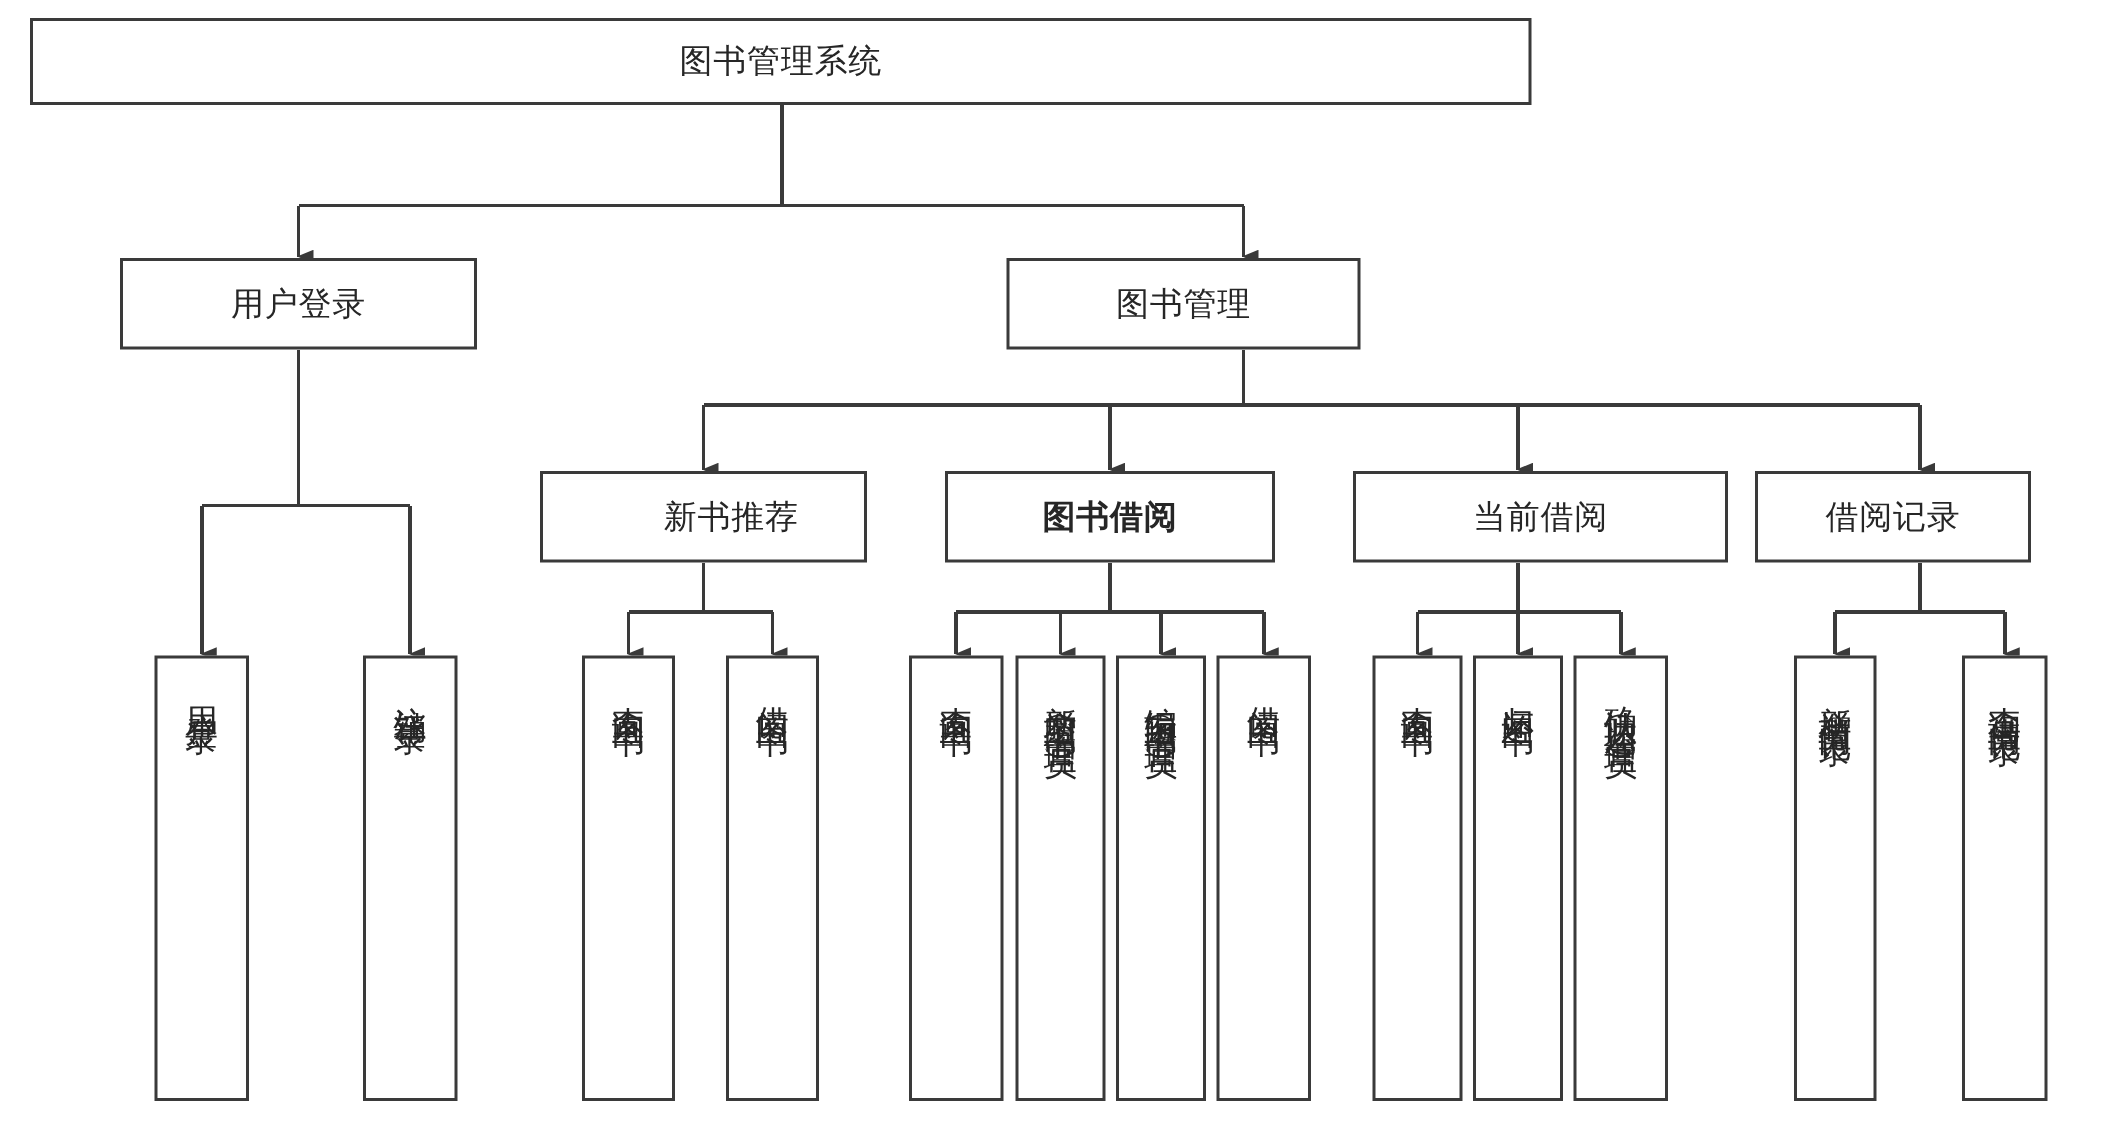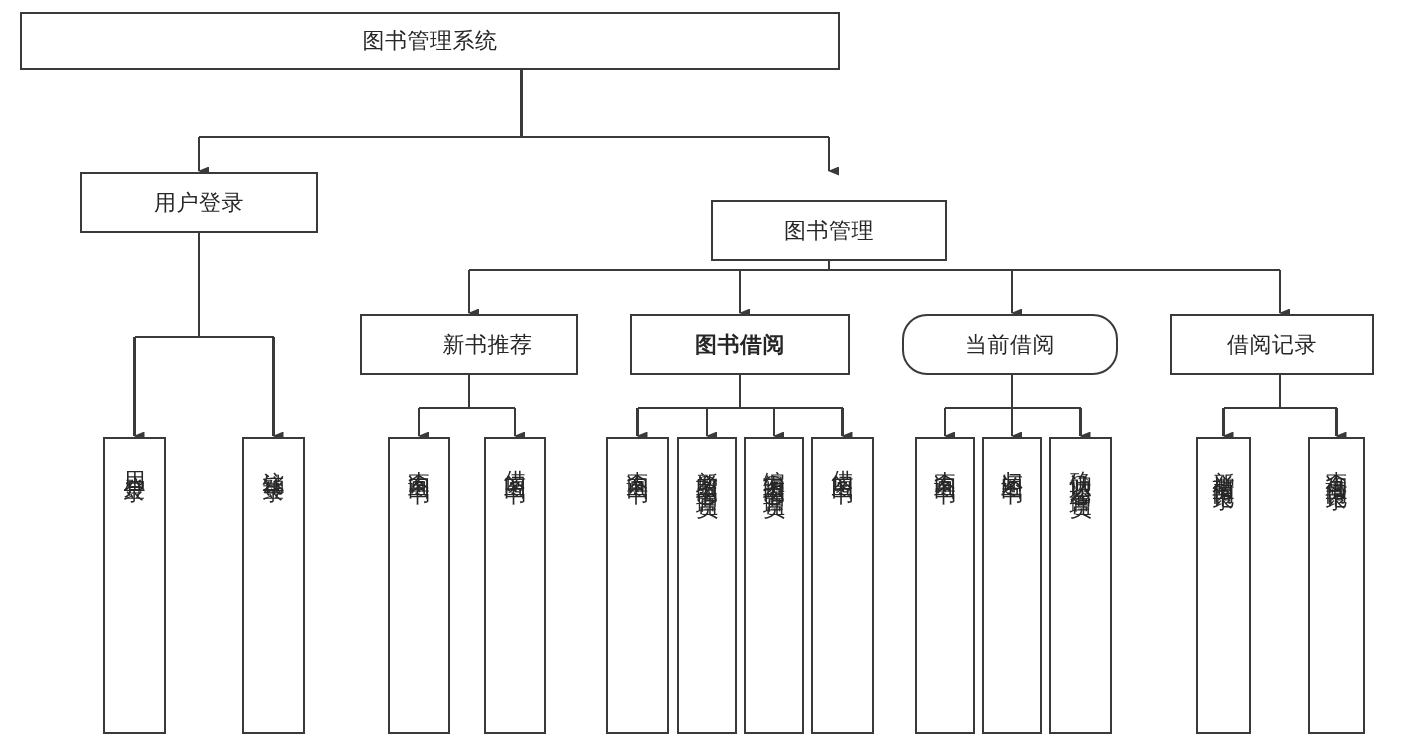--- a/index.html
+++ b/index.html
@@ -107,39 +107,39 @@
         <line x1="1012" y1="408" x2="1012" y2="436" marker-end="url(#arrowhead)"></line>
         <line x1="1080.5" y1="408" x2="1080.5" y2="436" marker-end="url(#arrowhead)"></line>
         <line x1="1280" y1="375" x2="1280" y2="408"></line>
         <line x1="1223.5" y1="408" x2="1336.5" y2="408"></line>
         <line x1="1223.5" y1="408" x2="1223.5" y2="436" marker-end="url(#arrowhead)"></line>
         <line x1="1336.5" y1="408" x2="1336.5" y2="436" marker-end="url(#arrowhead)"></line>
       </g>
   </svg>
 
   <div id="node-layer">
-      <div class="node horiz" style="left: 20px; top: 12px; width: 820px; height: 58px; justify-content: center;">
+      <div class="node horiz" style="left: 20px; top: 12px; width: 1001px; height: 58px; justify-content: center;">
         <span class="lbl">图书管理系统</span>
       </div>
       <div class="node horiz" style="left: 80px; top: 172px; width: 238px; height: 61px;">
         <span class="lbl">用户登录</span>
       </div>
-      <div class="node horiz" style="left: 711px; top: 172px; width: 236px; height: 61px; margin-top: 28px;">
+      <div class="node horiz" style="left: 671px; top: 172px; width: 236px; height: 61px;">
         <span class="lbl">图书管理</span>
       </div>
       <div class="node horiz" style="left: 360px; top: 314px; width: 218px; height: 61px; padding-left: 37px;">
         <span class="lbl">新书推荐</span>
       </div>
       <div class="node horiz" style="left: 630px; top: 314px; width: 220px; height: 61px; font-weight: bold;">
         <span class="lbl">图书借阅</span>
       </div>
-      <div class="node horiz" style="left: 902px; top: 314px; width: 216px; height: 61px; border-radius: 25px;">
+      <div class="node horiz" style="left: 902px; top: 314px; width: 250px; height: 61px;">
         <span class="lbl">当前借阅</span>
       </div>
-      <div class="node horiz" style="left: 1170px; top: 314px; width: 204px; height: 61px;">
+      <div class="node horiz" style="left: 1170px; top: 314px; width: 184px; height: 61px;">
         <span class="lbl">借阅记录</span>
       </div>
       <div class="node vert" style="left: 103px; top: 437px; width: 63px; height: 297px;">
         <span class="lbl">用户登录</span>
       </div>
       <div class="node vert" style="left: 242px; top: 437px; width: 63px; height: 297px;">
         <span class="lbl">注销登录</span>
       </div>
       <div class="node vert" style="left: 388px; top: 437px; width: 62px; height: 297px;">
         <span class="lbl">查询图书</span>

